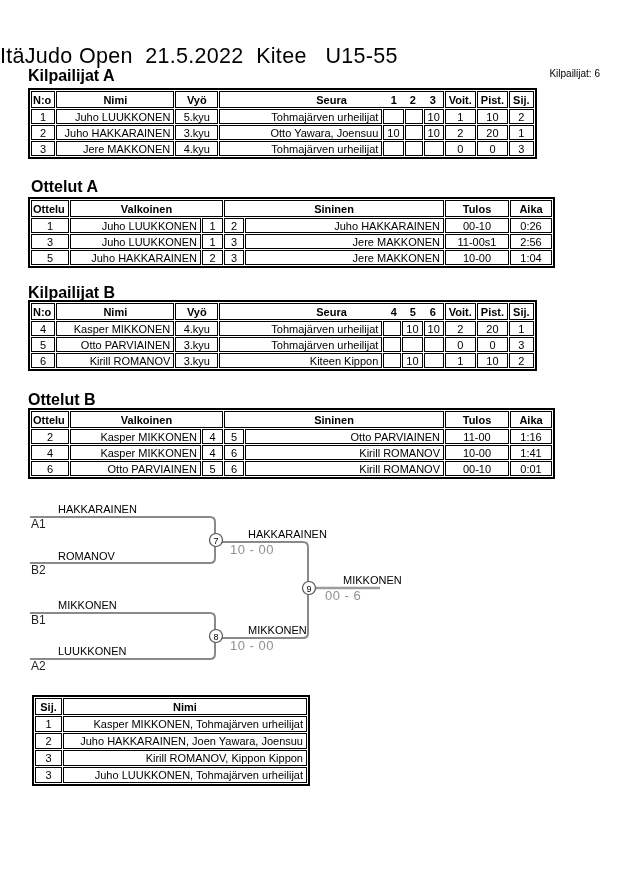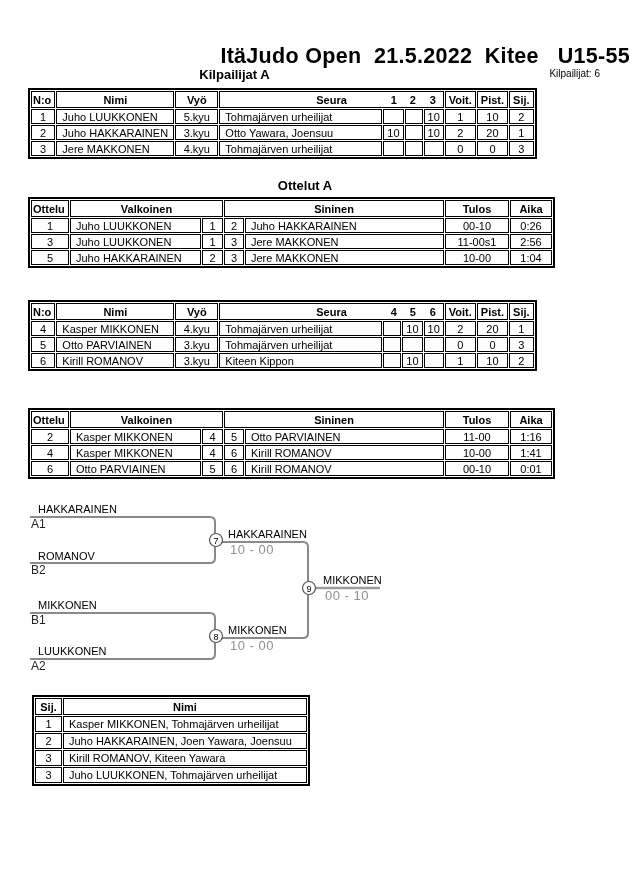--- a/index.html
+++ b/index.html
@@ -4,45 +4,45 @@
 <style>
   html,body { margin:0; padding:0; background:#e8e8e8; }
   .page {
     position:relative; width:630px; height:891px; margin:0 auto;
     background:#ffffff; overflow:hidden;
     font-family:"Liberation Sans","DejaVu Sans",sans-serif; color:#000;
   }
   .abs { position:absolute; }
 
   .main-title {
-    top:44px; left:0; width:630px; text-align:right;
-    font-size:21.5px; font-weight:bold; white-space:pre; letter-spacing:0.3px;
+    top:44px; left:0; width:630px; text-align:left;
+    font-size:21.5px; font-weight:normal; white-space:pre; letter-spacing:0.3px;
   }
   .competitor-count { top:68px; right:30px; font-size:10px; }
 
-  .sec-title { font-size:13px; font-weight:bold; text-align:center; }
+  .sec-title { font-size:16px; font-weight:bold; text-align:left; }
   .t-sub-a   { top:67px;  left:28px; width:413px; }
-  .t-oa      { top:178px; left:40px; width:530px; }
+  .t-oa      { top:178px; left:31px; width:530px; }
   .t-sub-b   { top:284px; left:28px; width:413px; }
   .t-ob      { top:391px; left:28px; width:530px; }
   .t-res     { top:677px; left:32px; width:279px; }
 
   table.tbl {
     border-collapse:separate; border-spacing:1px;
     border:2px solid #000; background:#fff;
     table-layout:fixed; font-size:11px;
   }
   .tbl th, .tbl td {
     border:1px solid #000; box-sizing:border-box;
     padding:0 3px; white-space:nowrap; overflow:hidden;
     text-align:center; vertical-align:middle;
   }
   .tbl th { font-weight:bold; height:17px; }
   .tbl td { height:15px; }
-  .tbl .left  { text-align:left; padding-left:5px; }
+  .tbl .left  { text-align:right; padding-left:5px; }
   .tbl th.hleft { text-align:left; padding-left:1px; }
   .thick-left { border-left:2px solid #000; }
 
   
   th.club-group { position:relative; padding:0;text-decoration:underline; }
   th.club-group .club-label { position:absolute; left:0; right:0; top:0; bottom:0;
     display:flex; align-items:center; justify-content:center; }
   th.club-group .round-labels { position:absolute; right:0; top:0; bottom:0; width:58px;
     display:flex; align-items:center; justify-content:space-between; }
   th.club-group .round-labels span { display:inline-block; text-align:center; }
@@ -52,21 +52,21 @@
 
   .tbl-a  { top:88px;  left:28px; }
   .tbl-oa { top:197px; left:28px; }
   .tbl-b  { top:300px; left:28px; }
   .tbl-ob { top:408px; left:28px; }
   .tbl-res{ top:695px; left:32px; }
   .tbl-res td { height:16px; }
 
   
   .bracket-svg { top:495px; left:0; }
-  .bk-name  { font-size:11px; line-height:11px; white-space:nowrap; }
+  .bk-name  { font-size:11px; line-height:11px; white-space:nowrap;margin-left:20px; }
   .bk-seed  { font-size:12px; line-height:10px; color:#222; }
   .bk-score { font-size:13px; line-height:9px; color:#909090; letter-spacing:0.5px; }
 </style>
 </head>
 <body>
 
 <div class="page">
 
   <div class="abs main-title">ItäJudo Open  21.5.2022  Kitee   U15-55</div>
   <div class="abs competitor-count">Kilpailijat: 6</div>
@@ -183,20 +183,21 @@
       <td class="left">Juho HAKKARAINEN</td>
       <td>2</td>
       <td>3</td>
       <td class="left">Jere MAKKONEN</td>
       <td>10-00</td>
       <td>1:04</td>
     </tr>
   </tbody>
     </table>
 
+  <div class="abs sec-title t-sub-b">Kilpailijat B</div>
   <table class="abs tbl tbl-b">
     <colgroup>
       <col style="width:24px">
         <col style="width:118px">
         <col style="width:43px">
         <col style="width:163px">
       <col style="width:18px">
         <col style="width:18px">
         <col style="width:20px">
       <col style="width:25px">
@@ -252,20 +253,21 @@
       <td></td>
       <td>10</td>
       <td></td>
       <td class="thick-left">1</td>
       <td>10</td>
       <td>2</td>
     </tr>
   </tbody>
     </table>
 
+  <div class="abs sec-title t-ob">Ottelut B</div>
   <table class="abs tbl tbl-ob">
     <colgroup>
       <col style="width:38px">
         <col style="width:131px">
         <col style="width:21px">
         <col style="width:20px">
       <col style="width:199px">
         <col style="width:64px">
         <col style="width:42px">
     </colgroup>
@@ -329,21 +331,21 @@
   <div class="abs bk-score" style="left:230px;top:545px;">10 - 00</div>
 
   <div class="abs bk-name" style="left:38px;top:600px;">MIKKONEN</div>
   <div class="abs bk-seed" style="left:31px;top:615px;">B1</div>
   <div class="abs bk-name" style="left:38px;top:646px;">LUUKKONEN</div>
   <div class="abs bk-seed" style="left:31px;top:661px;">A2</div>
   <div class="abs bk-name" style="left:228px;top:625px;">MIKKONEN</div>
   <div class="abs bk-score" style="left:230px;top:641px;">10 - 00</div>
 
   <div class="abs bk-name" style="left:323px;top:575px;">MIKKONEN</div>
-  <div class="abs bk-score" style="left:325px;top:591px;">00 - 10</div>
+  <div class="abs bk-score" style="left:325px;top:591px;">00 - 6</div>
 
   <table class="abs tbl tbl-res">
     <colgroup>
         <col style="width:27px">
         <col style="width:244px">
       </colgroup>
     <tbody>
         <tr>
       <th>Sij.</th>
       <th>Nimi</th>
@@ -351,21 +353,21 @@
     <tr>
       <td>1</td>
       <td class="left">Kasper MIKKONEN, Tohmajärven urheilijat</td>
     </tr>
     <tr>
       <td>2</td>
       <td class="left">Juho HAKKARAINEN, Joen Yawara, Joensuu</td>
     </tr>
     <tr>
       <td>3</td>
-      <td class="left">Kirill ROMANOV, Kiteen Yawara</td>
+      <td class="left">Kirill ROMANOV, Kippon Kippon</td>
     </tr>
     <tr>
       <td>3</td>
       <td class="left">Juho LUUKKONEN, Tohmajärven urheilijat</td>
     </tr>
   </tbody>
     </table>
 
 </div>
 

